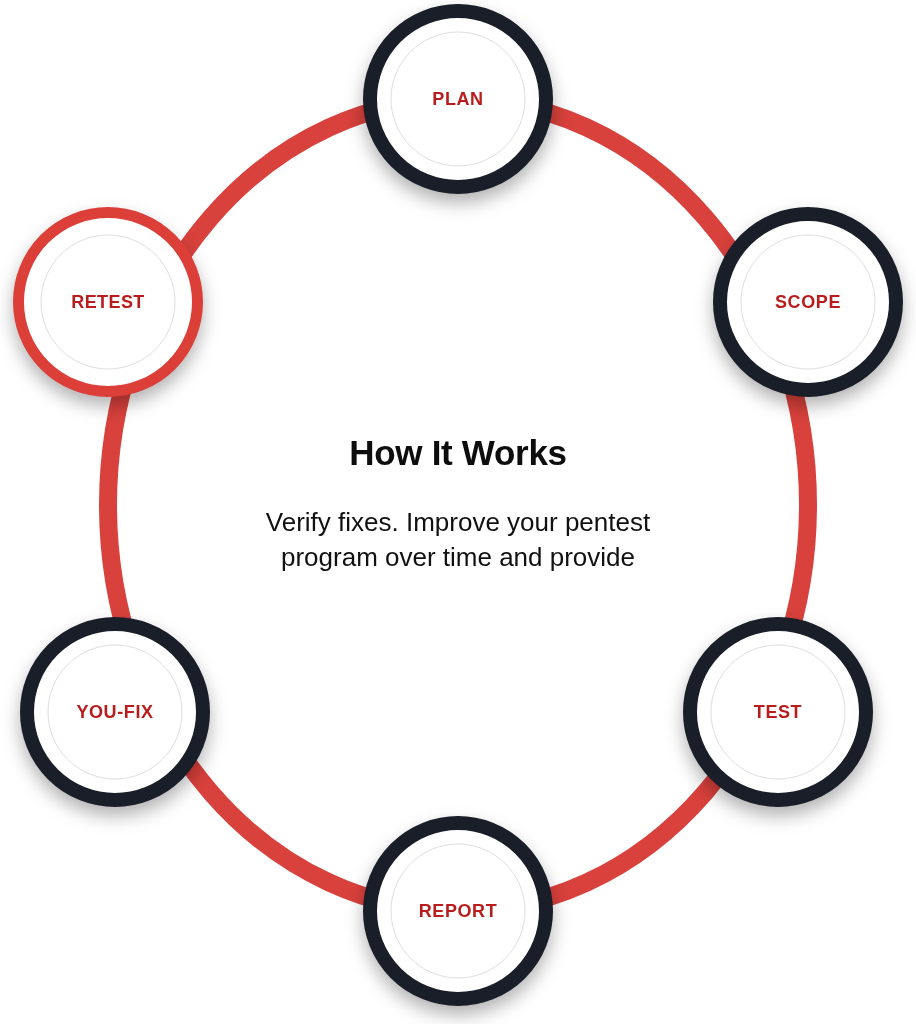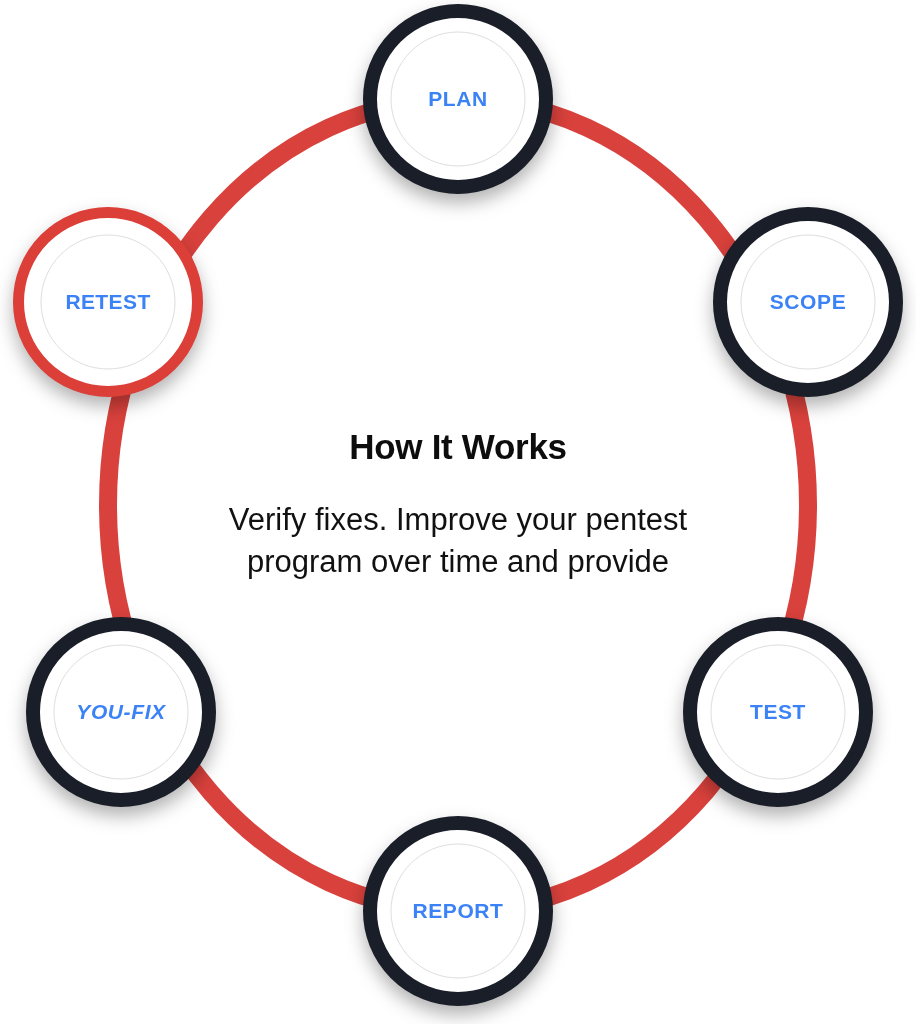--- a/index.html
+++ b/index.html
@@ -37,21 +37,21 @@
   }
   .center-title {
     font-size: 35px;
     font-weight: bold;
     color: #0d0d0d;
     letter-spacing: -0.3px;
     margin: 0 0 32px 0;
     line-height: 1.1;
   }
   .center-subtitle {
-    font-size: 31px;
+    font-size: 26px;
     font-weight: normal;
     color: #111111;
     line-height: 1.36;
     margin: 0;
   }
   .center-subtitle .sub-line { display: block; }
 
   
   .node {
     position: absolute;
@@ -78,38 +78,38 @@
     top: 50%;
     transform: translate(-50%, -50%);
     width: 133px;
     height: 133px;
     border-radius: 50%;
     border: 1px solid #dedede;
     pointer-events: none;
   }
   .node-label {
     position: relative;
-    font-size: 21px;
+    font-size: 18px;
     font-weight: bold;
-    color: #3b82f6;
+    color: #b91c1c;
     letter-spacing: 0.6px;
     white-space: nowrap;
     z-index: 1;
   }
   .node.ring-accent .node-label {
     letter-spacing: 0.4px;
     text-align: right;
   }
 
   
   .node-plan    { left: 363px; top:   4px; }
   .node-scope   { left: 713px; top: 207px; }
   .node-test    { left: 683px; top: 617px; }
   .node-report  { left: 363px; top: 816px; }
-  .node-youfix  { left:  26px; top: 617px; font-style: italic; }
+  .node-youfix  { left:  20px; top: 617px; }
   .node-retest  { left:  13px; top: 207px; }
 </style>
 </head>
 <body>
 
 <div id="diagram-root">
 
   <svg class="cycle-ring" viewBox="0 0 916 1024" aria-hidden="true">
     <ellipse cx="458" cy="505" rx="350" ry="406" fill="none" stroke="#d9413c" stroke-width="18"></ellipse>
   </svg>

